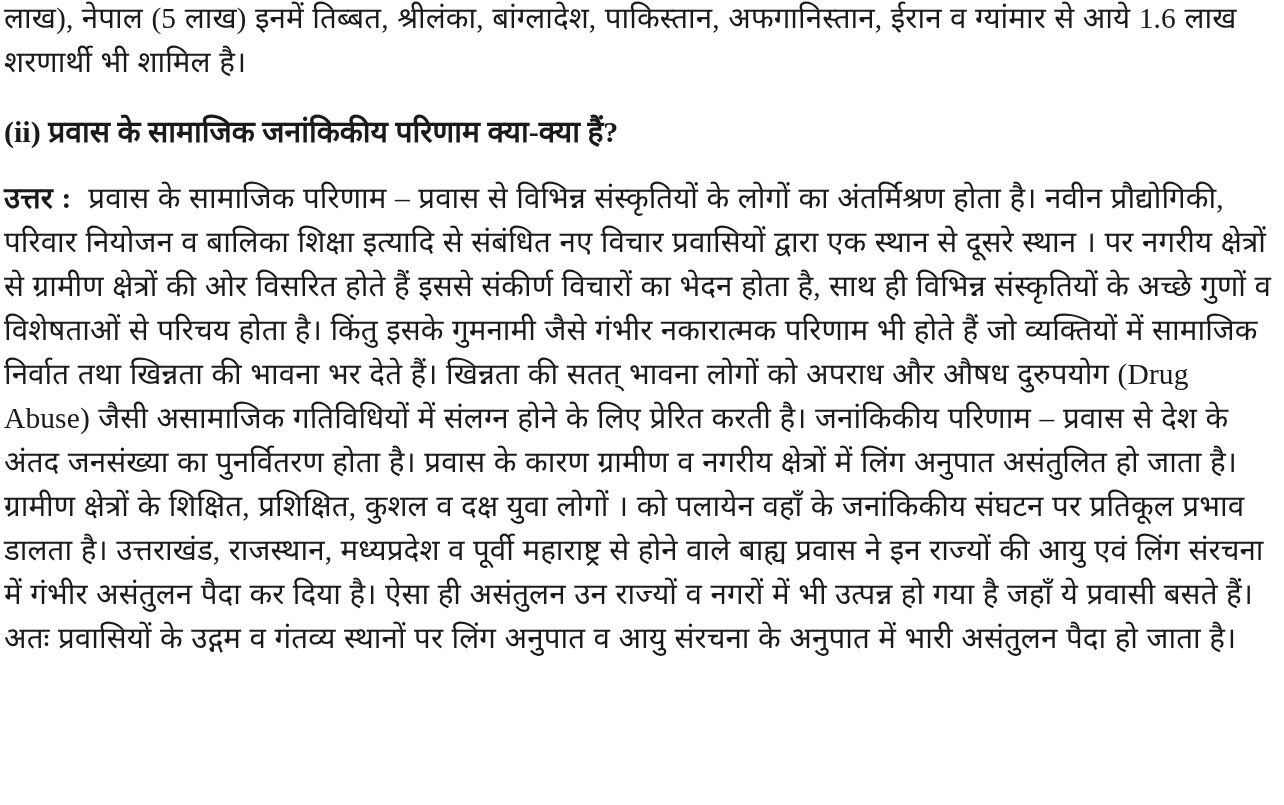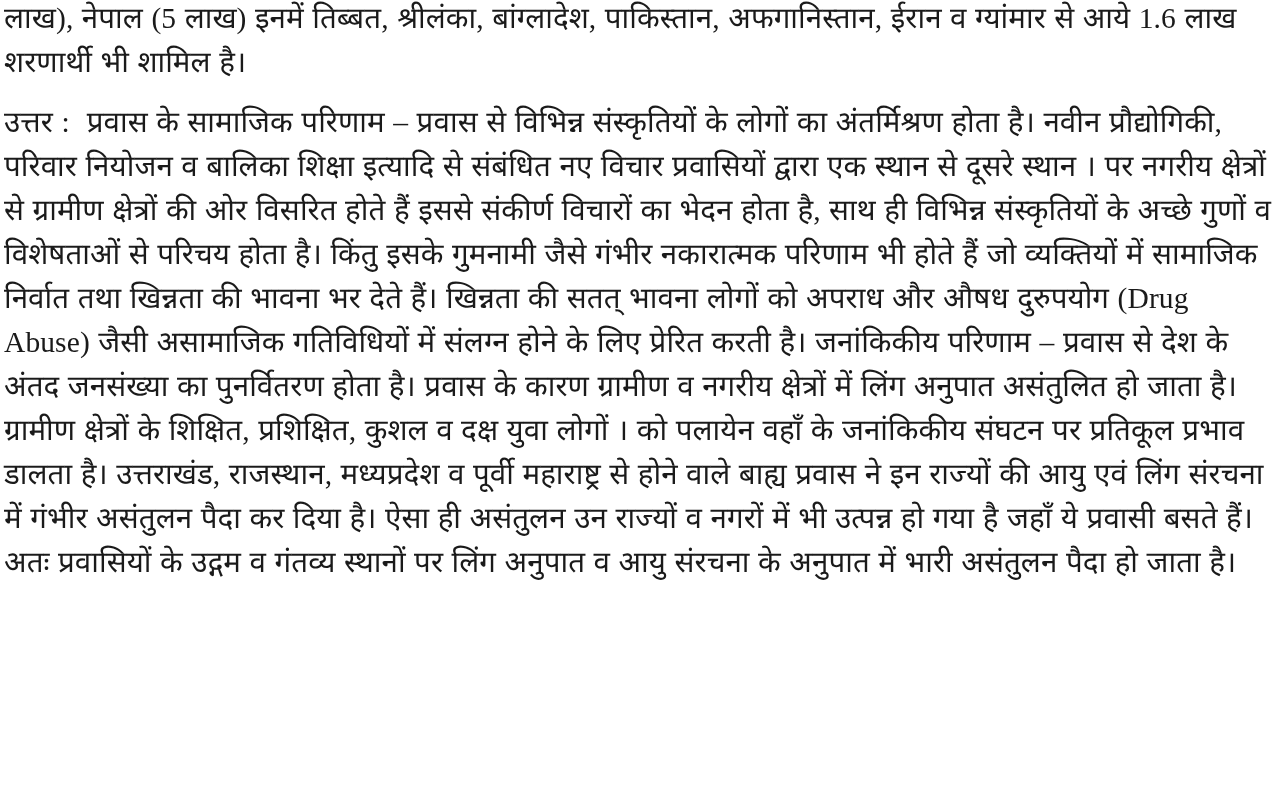--- a/index.html
+++ b/index.html
@@ -37,28 +37,29 @@
     line-height: 44px;
     font-weight: bold;
     margin: 0;
     padding-top: 26px;
     padding-bottom: 6px;
   }
   .answer-block {
     padding-top: 16px;
   }
   .answer-label {
-    font-weight: normal;
+    font-weight: bold;
   }
 </style>
 </head>
 <body>
 
 <div class="page">
 
   <p class="para intro-para">लाख), नेपाल (5 लाख) इनमें तिब्बत, श्रीलंका, बांग्लादेश, पाकिस्तान, अफगानिस्तान, ईरान व ग्यांमार से आये 1.6 लाख शरणार्थी भी शामिल है।</p>
 
+  <h2 class="question">(ii) प्रवास के सामाजिक जनांकिकीय परिणाम क्या-क्या हैं?</h2>
 
   <div class="answer-block">
     <p class="para"><span class="answer-label">उत्तर :</span>&nbsp; <span>प्रवास के सामाजिक परिणाम – प्रवास से विभिन्न संस्कृतियों के लोगों का अंतर्मिश्रण होता है। नवीन प्रौद्योगिकी, परिवार नियोजन व बालिका शिक्षा इत्यादि से संबंधित नए विचार प्रवासियों द्वारा एक स्थान से दूसरे स्थान । पर नगरीय क्षेत्रों से ग्रामीण क्षेत्रों की ओर विसरित होते हैं इससे संकीर्ण विचारों का भेदन होता है, साथ ही विभिन्न संस्कृतियों के अच्छे गुणों व विशेषताओं से परिचय होता है। किंतु इसके गुमनामी जैसे गंभीर नकारात्मक परिणाम भी होते हैं जो व्यक्तियों में सामाजिक निर्वात तथा खिन्नता की भावना भर देते हैं। खिन्नता की सतत् भावना लोगों को अपराध और औषध दुरुपयोग (Drug Abuse) जैसी असामाजिक गतिविधियों में संलग्न होने के लिए प्रेरित करती है। जनांकिकीय परिणाम – प्रवास से देश के अंतद जनसंख्या का पुनर्वितरण होता है। प्रवास के कारण ग्रामीण व नगरीय क्षेत्रों में लिंग अनुपात असंतुलित हो जाता है। ग्रामीण क्षेत्रों के शिक्षित, प्रशिक्षित, कुशल व दक्ष युवा लोगों । को पलायेन वहाँ के जनांकिकीय संघटन पर प्रतिकूल प्रभाव डालता है। उत्तराखंड, राजस्थान, मध्यप्रदेश व पूर्वी महाराष्ट्र से होने वाले बाह्य प्रवास ने इन राज्यों की आयु एवं लिंग संरचना में गंभीर असंतुलन पैदा कर दिया है। ऐसा ही असंतुलन उन राज्यों व नगरों में भी उत्पन्न हो गया है जहाँ ये प्रवासी बसते हैं। अतः प्रवासियों के उद्गम व गंतव्य स्थानों पर लिंग अनुपात व आयु संरचना के अनुपात में भारी असंतुलन पैदा हो जाता है।</span></p>
   </div>
 
 </div>
 
 </body></html>

